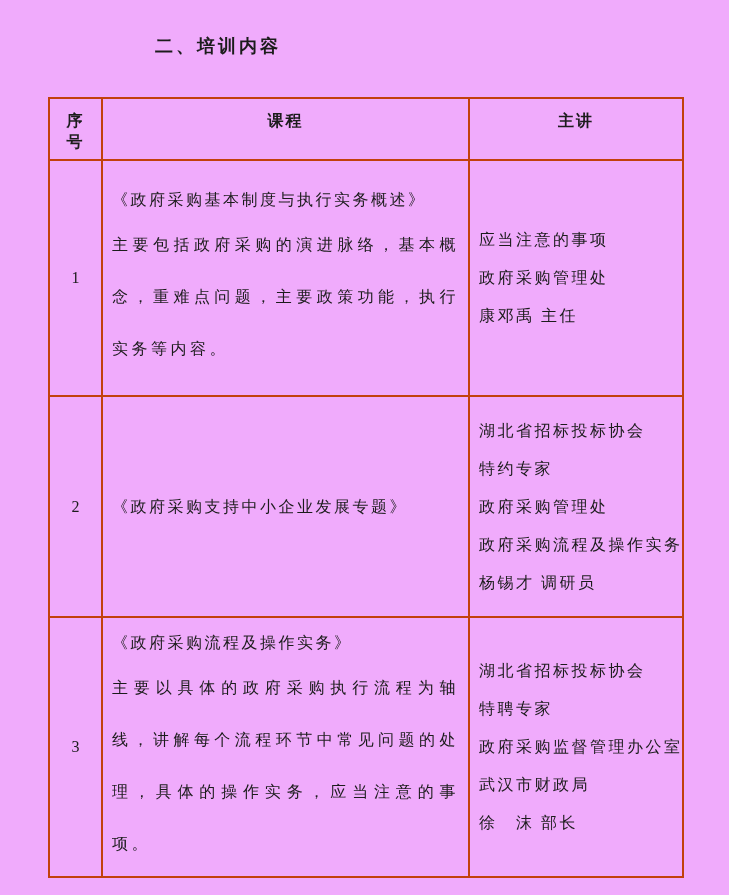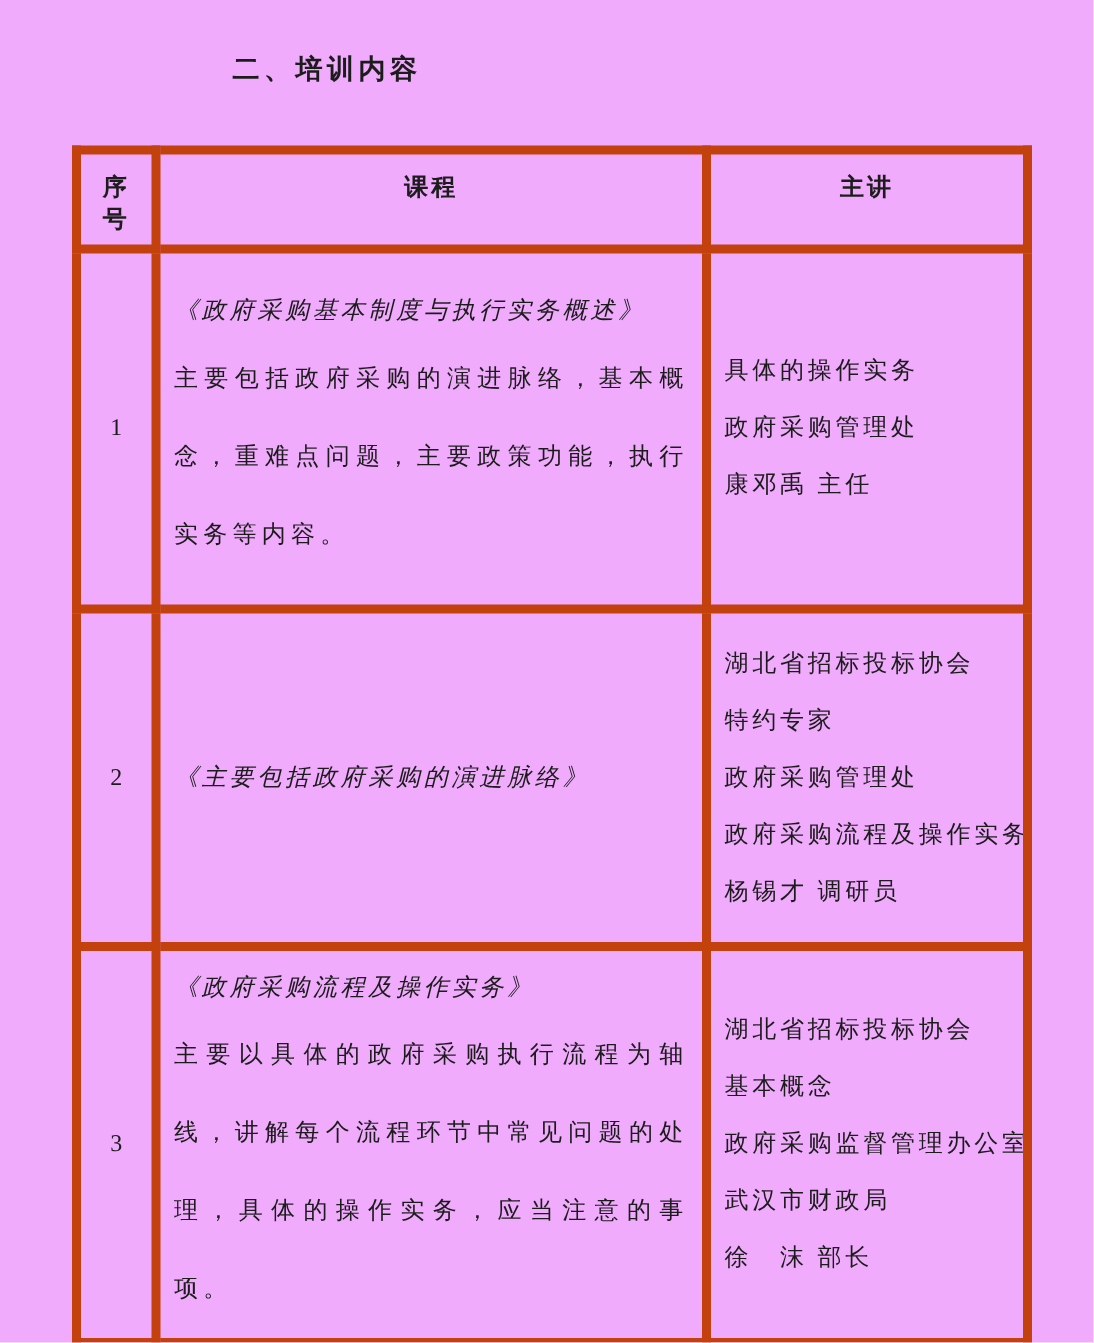--- a/index.html
+++ b/index.html
@@ -28,21 +28,21 @@
   }
   table.training-table {
     position: absolute;
     left: 48px;
     top: 97px;
     width: 634px;
     border-collapse: collapse;
     table-layout: fixed;
   }
   table.training-table td, table.training-table th {
-    border: 6px solid #c2410c;
+    border: 2px solid #c2410c;
     padding: 6px 9px;
     vertical-align: middle;
     font-size: 16px;
     color: #1c1c1c;
     overflow: hidden;
   }
   col.col-index { width: 53px; }
   col.col-course { width: 367px; }
   col.col-speaker { width: 214px; }
 
@@ -63,21 +63,20 @@
     text-align: center;
     font-size: 15px;
   }
   td.cell-course {
     text-align: left;
   }
   .course-title {
     line-height: 38px;
     letter-spacing: 2.5px;
     white-space: nowrap;
-    font-style: italic;
   }
   .course-desc {
     line-height: 52px;
     letter-spacing: 3.5px;
     text-align: justify;
     text-justify: inter-ideograph;
   }
   td.cell-speaker {
     text-align: left;
   }
@@ -108,49 +107,49 @@
       <th>主讲</th>
     </tr>
 
     <tr class="row-1">
       <td class="cell-index">1</td>
       <td class="cell-course">
         <div class="course-title">《政府采购基本制度与执行实务概述》</div>
         <div class="course-desc">主要包括政府采购的演进脉络，基本概念，重难点问题，主要政策功能，执行实务等内容。</div>
       </td>
       <td class="cell-speaker">
-        <div class="speaker-line">具体的操作实务</div>
+        <div class="speaker-line">应当注意的事项</div>
         <div class="speaker-line">政府采购管理处</div>
         <div class="speaker-line">康邓禹 主任</div>
       </td>
     </tr>
 
     <tr class="row-2">
       <td class="cell-index">2</td>
       <td class="cell-course">
-        <div class="course-title">《主要包括政府采购的演进脉络》</div>
+        <div class="course-title">《政府采购支持中小企业发展专题》</div>
       </td>
       <td class="cell-speaker">
         <div class="speaker-line">湖北省招标投标协会</div>
         <div class="speaker-line">特约专家</div>
         <div class="speaker-line">政府采购管理处</div>
         <div class="speaker-line">政府采购流程及操作实务</div>
         <div class="speaker-line">杨锡才 调研员</div>
       </td>
     </tr>
 
     <tr class="row-3">
       <td class="cell-index">3</td>
       <td class="cell-course">
         <div class="course-title">《政府采购流程及操作实务》</div>
         <div class="course-desc">主要以具体的政府采购执行流程为轴线，讲解每个流程环节中常见问题的处理，具体的操作实务，应当注意的事项。</div>
       </td>
       <td class="cell-speaker">
         <div class="speaker-line">湖北省招标投标协会</div>
-        <div class="speaker-line">基本概念</div>
+        <div class="speaker-line">特聘专家</div>
         <div class="speaker-line">政府采购监督管理办公室</div>
         <div class="speaker-line">武汉市财政局</div>
         <div class="speaker-line">徐　沫 部长</div>
       </td>
     </tr>
 
   </tbody>
     </table>
 </div>
 

